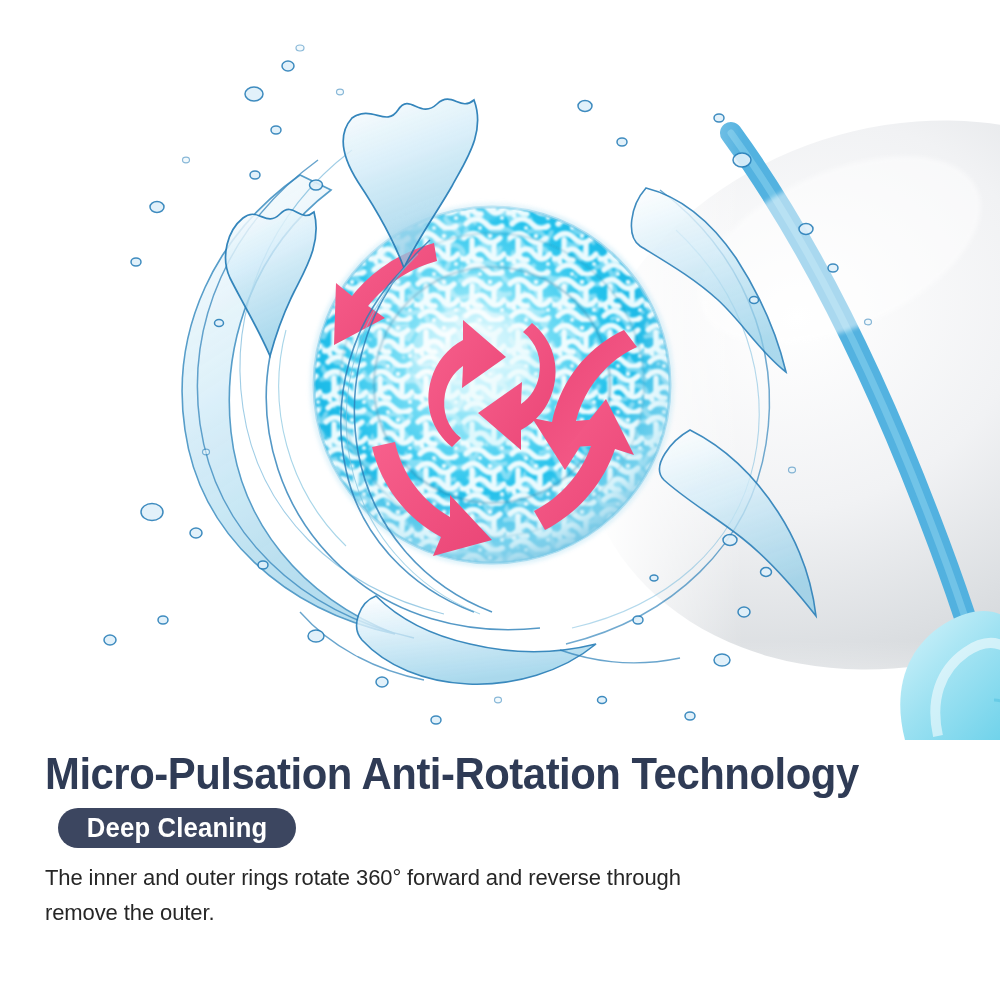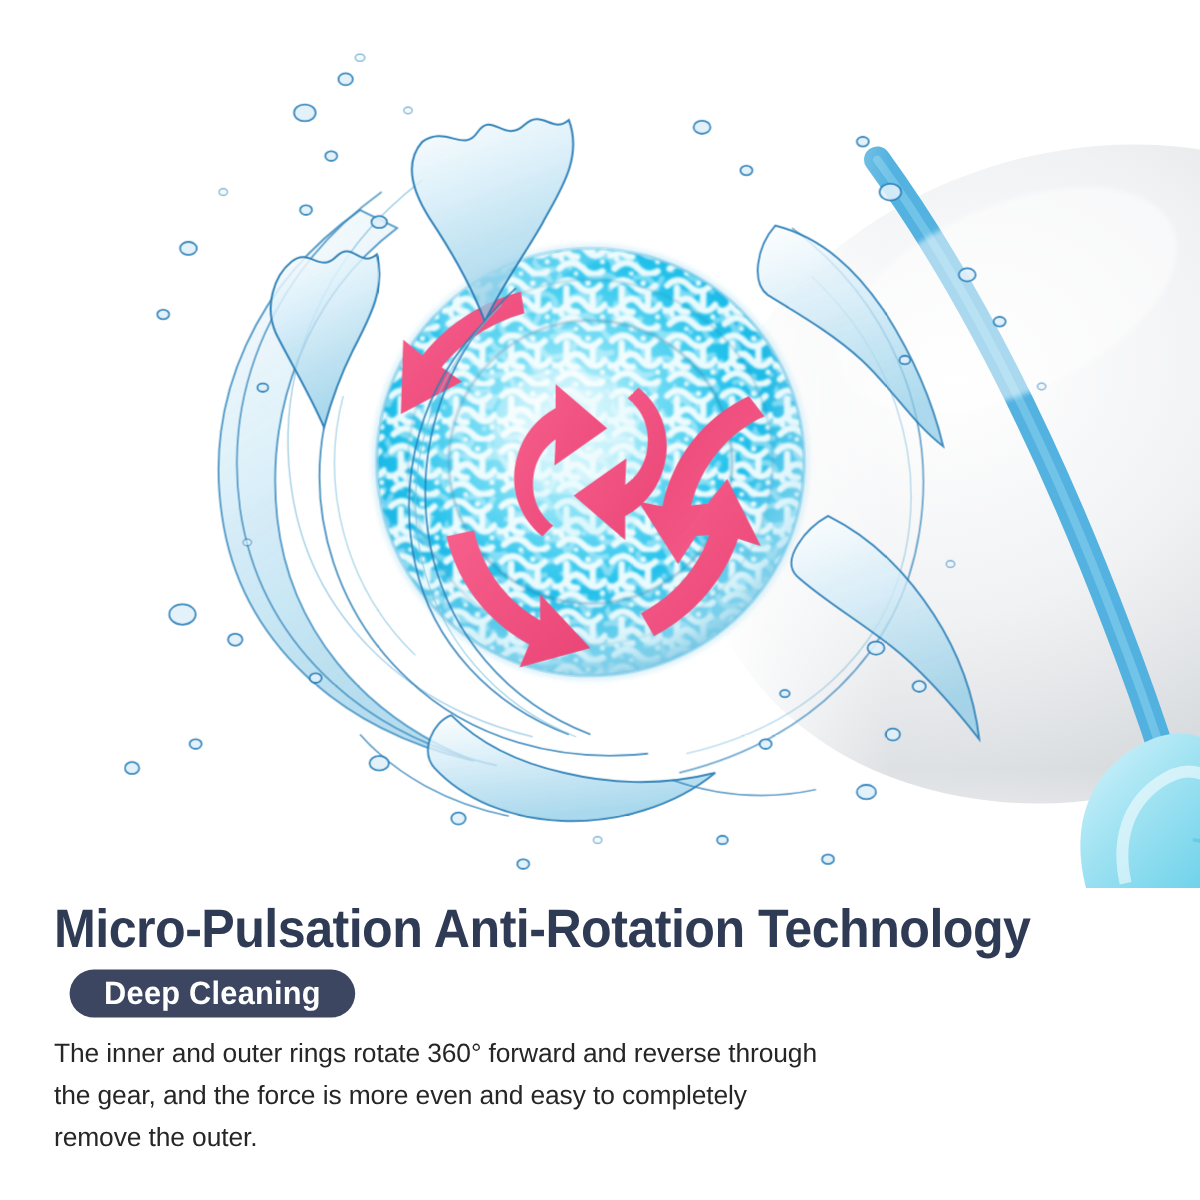--- a/index.html
+++ b/index.html
@@ -329,18 +329,17 @@
   <div id="textblock">
 
     <div id="headline">Micro-Pulsation Anti-Rotation Technology</div>
 
     <div id="badge">
       <span id="badge-label">Deep Cleaning</span>
     </div>
 
     <div id="body-copy">
       <span>The inner and outer rings rotate 360° forward and reverse through</span>
-      <span>the gear, and the force is more even and easy to completely</span>
       <span>remove the outer.</span>
     </div>
 
   </div>
 </div>
 
 </body></html>

